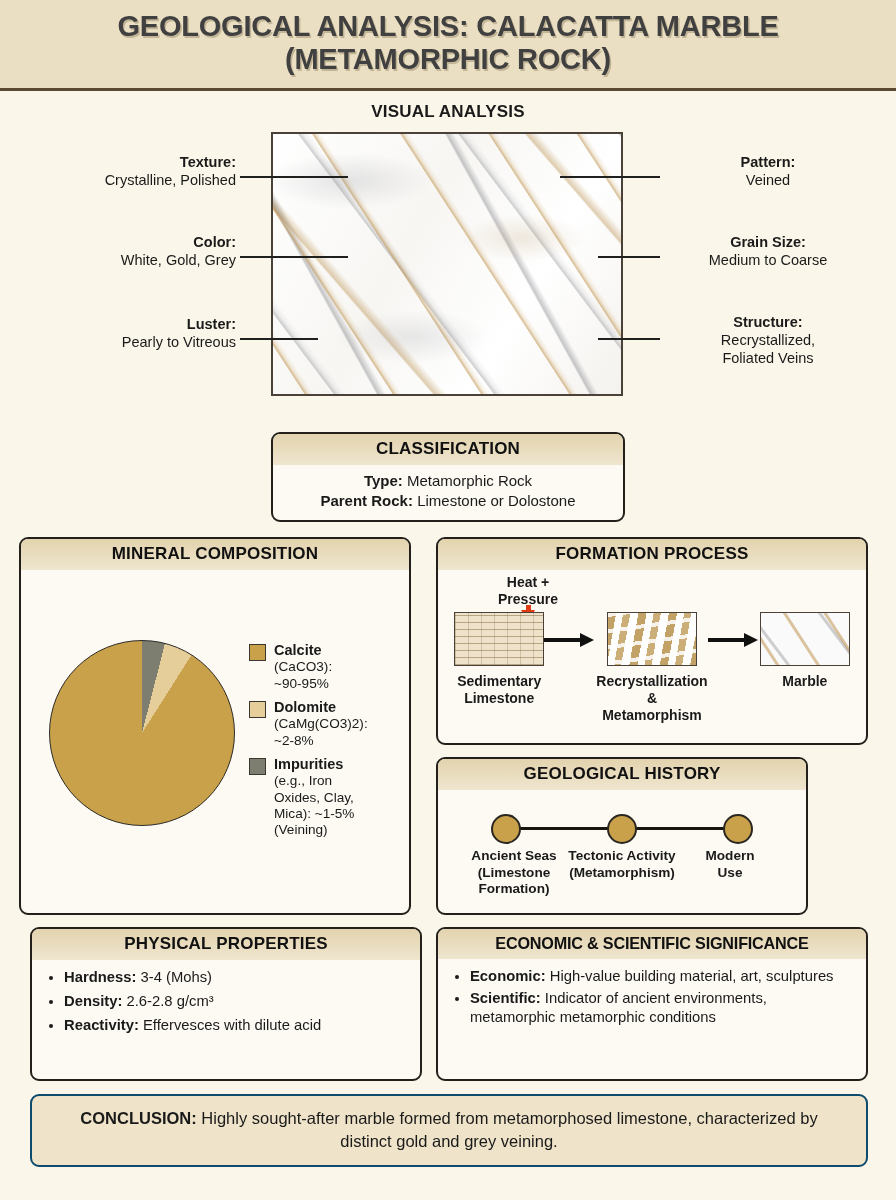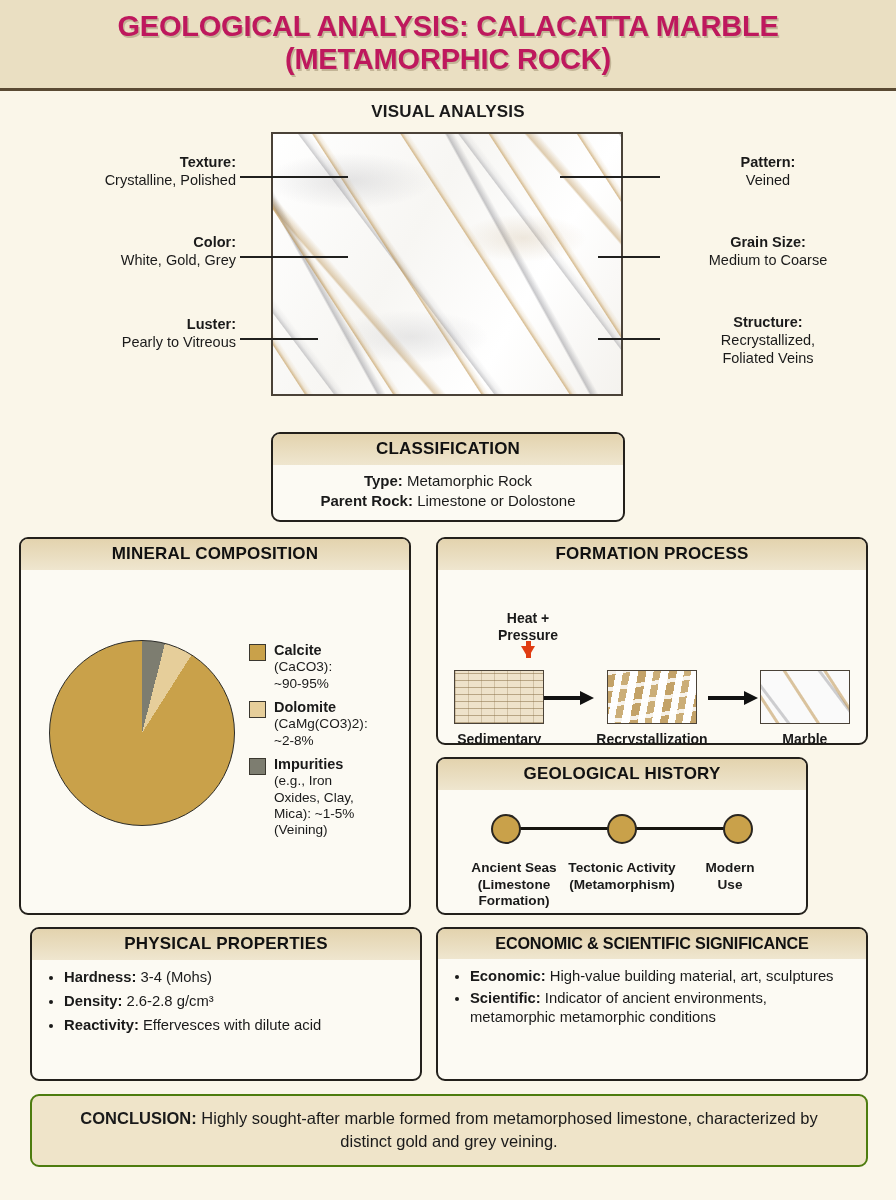--- a/index.html
+++ b/index.html
@@ -21,21 +21,21 @@
     background: #EADFC2;
     border-bottom: 3px solid #5a4a33;
     padding: 10px 20px 12px 20px;
     text-align: center;
   }
   .header-title {
     font-size: 29px;
     font-weight: bold;
     line-height: 1.14;
     letter-spacing: -0.2px;
-    color: #be185d;
+    color: #404040;
     text-shadow: 1.5px 1.5px 0 rgba(120,100,70,0.35);
     margin: 0;
   }
 
   
   .section-title {
     text-align: center;
     font-size: 17px;
     font-weight: bold;
     letter-spacing: 0.2px;
@@ -279,21 +279,21 @@
   }
   .tl-dot {
     position: absolute;
     width: 30px; height: 30px;
     border-radius: 50%;
     background: #C9A14A;
     border: 2px solid #2a2620;
     top: 4px;
     box-sizing: border-box;
   }
-  .tl-labels { display: flex; margin: 12px 10px 0 10px; }
+  .tl-labels { display: flex; margin: 0 10px 0 10px; }
   .tl-label {
     flex: 1;
     text-align: center;
     font-size: 13.6px;
     font-weight: bold;
     line-height: 1.22;
   }
 
   
   .physical {
@@ -311,21 +311,21 @@
     width: 432px; height: 154px;
   }
   .economic .panel-head { font-size: 16.2px; letter-spacing: -0.2px; }
   .economic .bullets li { margin-bottom: 3px; }
 
   
   .conclusion {
     position: absolute;
     left: 30px; top: 1094px;
     width: 838px;
-    border: 2px solid #4d7c0f;
+    border: 2px solid #0c4a6e;
     border-radius: 9px;
     background: #EFE4C9;
     box-sizing: border-box;
     padding: 11px 26px 12px 26px;
     text-align: center;
     font-size: 16.5px;
     line-height: 1.38;
   }
   .conclusion b { font-weight: bold; }
 </style>
@@ -435,21 +435,21 @@
           </span>
         </div>
 
       </div>
     </div>
   </div>
 </div>
 
 <div class="panel formation">
   <div class="panel-head">FORMATION PROCESS</div>
-  <div class="panel-body" style="padding-top:64px; position:relative;margin-top:36px;">
+  <div class="panel-body" style="padding-top:42px; position:relative;">
 
     <div class="heat-block">
       <div class="heat-text">
         <span>Heat +</span><br>
         <span>Pressure</span>
       </div>
       <div class="arrow-down"></div>
     </div>
 
     <div class="steps">

